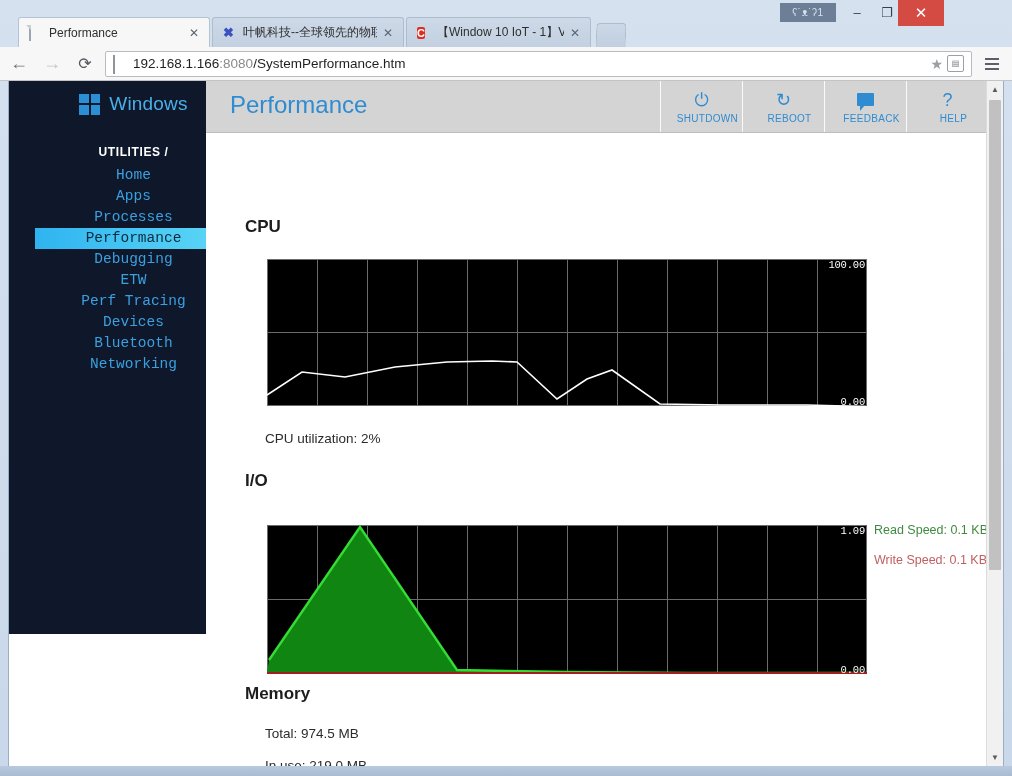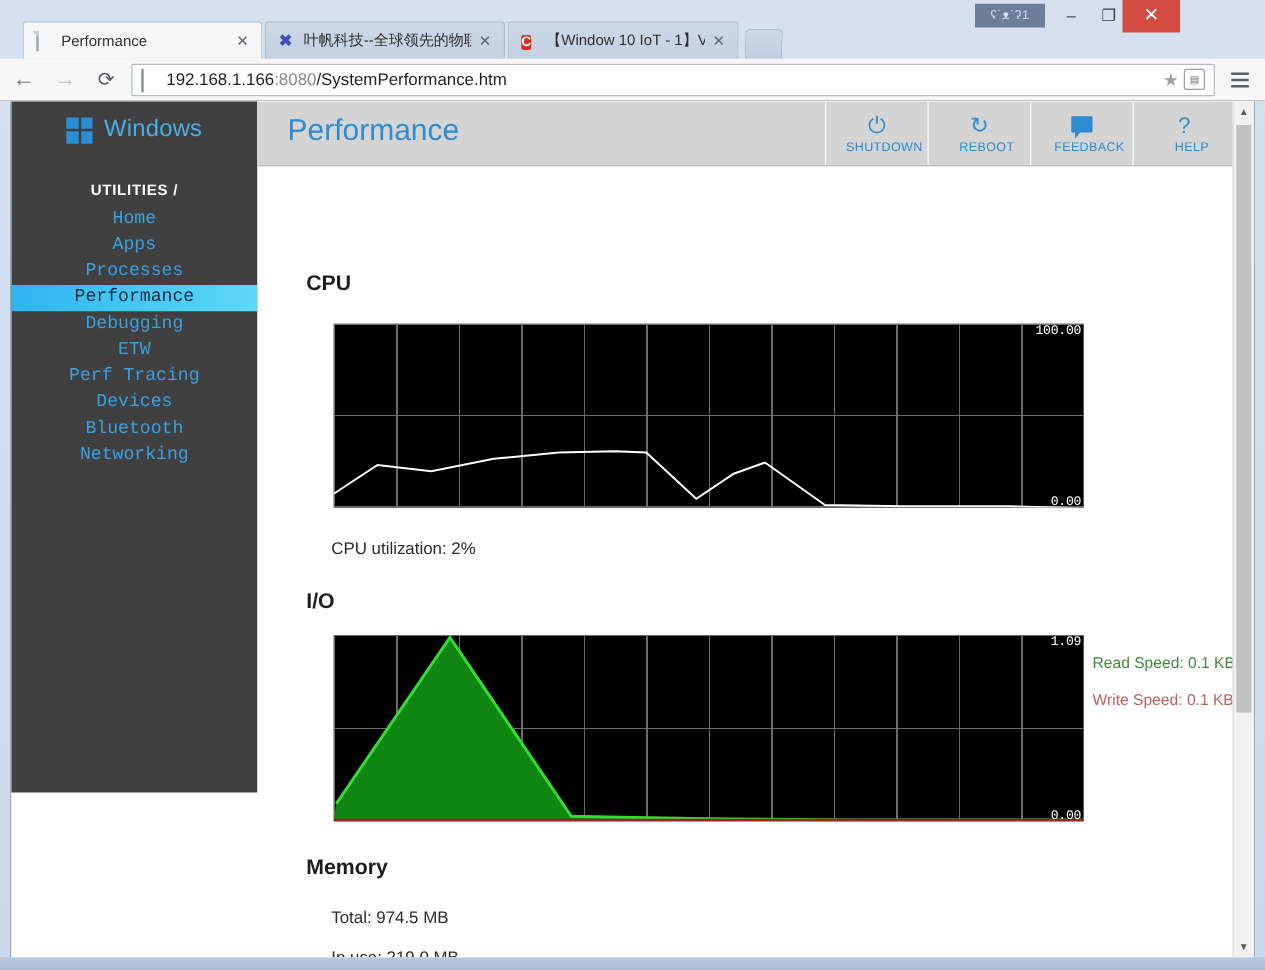--- a/index.html
+++ b/index.html
@@ -260,21 +260,22 @@
     border-left: 1px solid #9aaec6;
     border-right: 1px solid #9aaec6;
     box-sizing: border-box;
   }
 
   
   .sidebar {
     position: absolute;
     left: 0; top: 0;
     width: 197px; height: 553px;
-    background: #404040;
+    background: #0f172a;
+    padding-left: 26px;
   }
   .brand {
     display: flex;
     align-items: center;
     justify-content: center;
     gap: 9px;
     margin-top: 12px;
   }
   .win-logo {
     width: 21px; height: 21px;
@@ -591,21 +592,21 @@
             <polyline fill="none" stroke="#ffffff" stroke-width="1.6" points="0,136 35,113 78,118 128,108 180,103 225,102 250,103 290,140 320,120 345,111 393,145 455,146 540,146 578,147 600,148"></polyline>
           </svg>
           <span class="axis-lbl" style="right:2px; top:0px;">100.00</span>
           <span class="axis-lbl" style="right:2px; bottom:-2px;">0.00</span>
         </div>
 
         <div class="sub-text" style="position:absolute; left:59px; top:298px;">CPU utilization: 2%</div>
 
         <div class="section-title" style="position:absolute; left:39px; top:338px;">I/O</div>
 
-        <div class="chart-box" style="left:61px; top:375px; width:600px; height:149px;">
+        <div class="chart-box" style="left:61px; top:392px; width:600px; height:149px;">
           <svg class="chart-svg" width="600" height="149" viewBox="0 0 600 149">
             <rect x="0" y="0" width="600" height="149" fill="#000"></rect>
             <g stroke="#6b6b6b" stroke-width="1" shape-rendering="crispEdges">
               <line x1="0.5" y1="0" x2="0.5" y2="149"></line>
               <line x1="50.5" y1="0" x2="50.5" y2="149"></line>
               <line x1="100.5" y1="0" x2="100.5" y2="149"></line>
               <line x1="150.5" y1="0" x2="150.5" y2="149"></line>
               <line x1="200.5" y1="0" x2="200.5" y2="149"></line>
               <line x1="250.5" y1="0" x2="250.5" y2="149"></line>
               <line x1="300.5" y1="0" x2="300.5" y2="149"></line>

